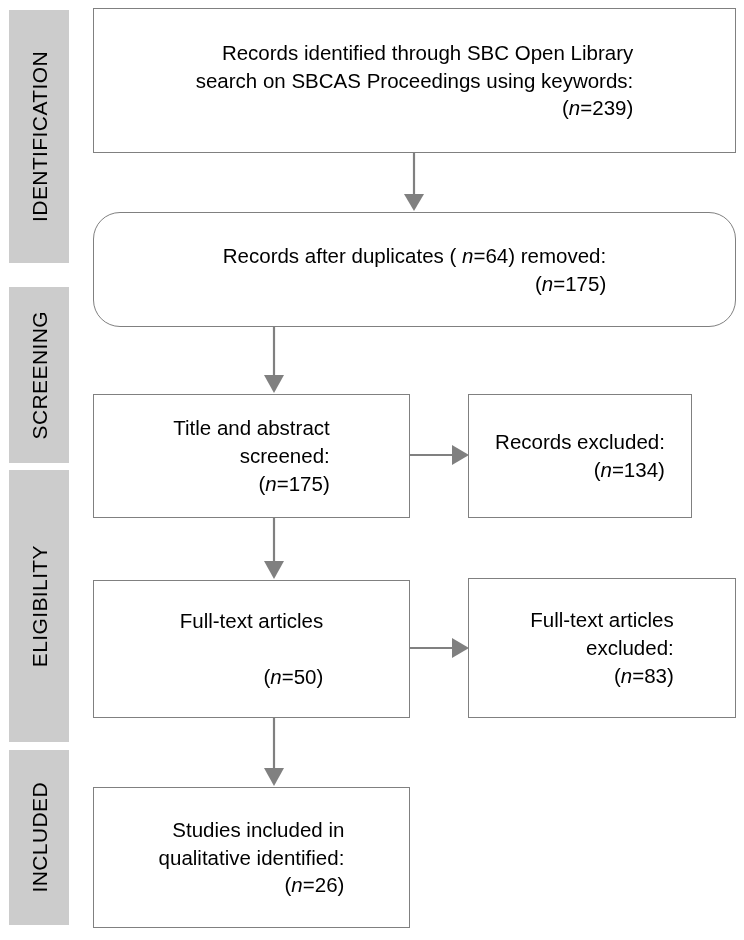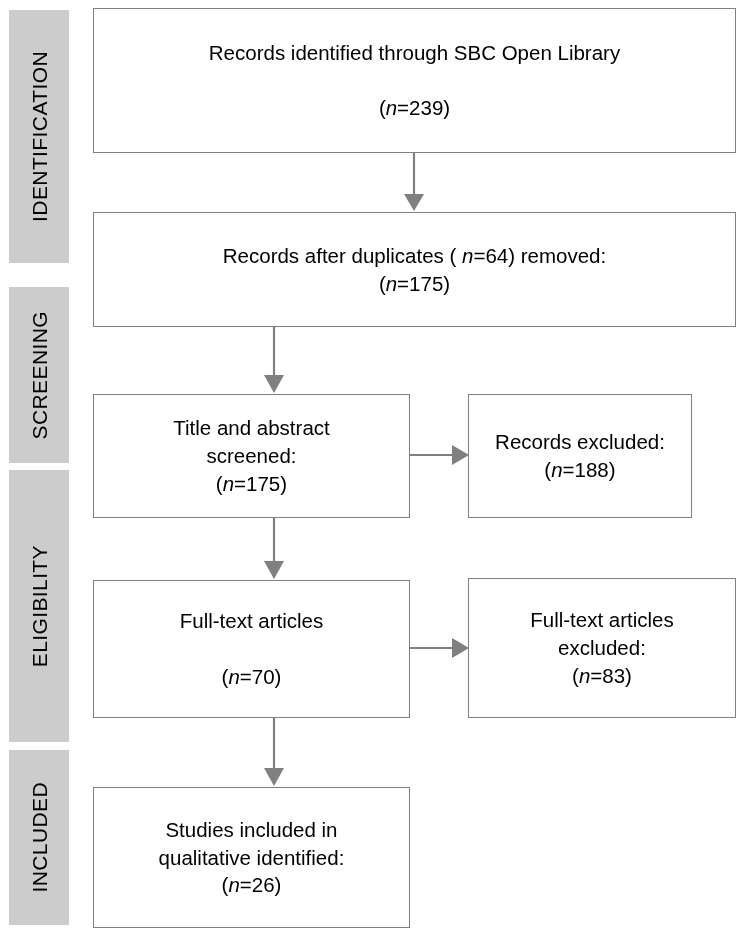--- a/index.html
+++ b/index.html
@@ -40,21 +40,21 @@
 
   
   .flow-box {
     position: absolute;
     box-sizing: border-box;
     border: 1.6px solid #808080;
     background: #ffffff;
     display: flex;
     align-items: center;
     justify-content: center;
-    text-align: center;
+    text-align: right;
   }
   .flow-box-text {
     font-size: 20.5px;
     line-height: 1.36;
     color: #000000;
     padding: 0 8px;
     white-space: pre-line;
     font-family: "Liberation Sans", sans-serif;
   }
   .flow-box-text em {
@@ -86,31 +86,31 @@
 
   <div class="stage-band" style="left:9px; top:470px; width:60px; height:272px;">
     <span class="stage-band-label">ELIGIBILITY</span>
   </div>
 
   <div class="stage-band" style="left:9px; top:750px; width:60px; height:175px;">
     <span class="stage-band-label">INCLUDED</span>
   </div>
 
   <div class="flow-box" style="left:93px; top:8px; width:643px; height:145px;">
-    <div class="flow-box-text"><span>Records identified through SBC Open Library</span><br><br><span><span>(</span><em>n</em><span>=239)</span></span></div>
+    <div class="flow-box-text"><span>Records identified through SBC Open Library</span><br><span>search on SBCAS Proceedings using keywords:</span><br><span><span>(</span><em>n</em><span>=239)</span></span></div>
   </div>
 
   <div class="connector" style="left:398px; top:153px; width:32px; height:59px;">
     <svg width="32" height="59" viewBox="0 0 32 59" xmlns="http://www.w3.org/2000/svg">
       <line x1="16" y1="0" x2="16" y2="43" stroke="#808080" stroke-width="2.2"></line>
       <polygon points="6,41 26,41 16,58" fill="#808080"></polygon>
     </svg>
   </div>
 
-  <div class="flow-box" style="left:93px; top:212px; width:643px; height:115px;">
+  <div class="flow-box" style="left:93px; top:212px; width:643px; height:115px;border-radius:27px;">
     <div class="flow-box-text"><span><span>Records after duplicates ( </span><em>n</em><span>=64) removed:</span></span><br><span><span>(</span><em>n</em><span>=175)</span></span></div>
   </div>
 
   <div class="connector" style="left:258px; top:327px; width:32px; height:67px;">
     <svg width="32" height="67" viewBox="0 0 32 67" xmlns="http://www.w3.org/2000/svg">
       <line x1="16" y1="0" x2="16" y2="50" stroke="#808080" stroke-width="2.2"></line>
       <polygon points="6,48 26,48 16,66" fill="#808080"></polygon>
     </svg>
   </div>
 
@@ -119,32 +119,32 @@
   </div>
 
   <div class="connector" style="left:410px; top:441px; width:60px; height:28px;">
     <svg width="60" height="28" viewBox="0 0 60 28" xmlns="http://www.w3.org/2000/svg">
       <line x1="0" y1="14" x2="44" y2="14" stroke="#808080" stroke-width="2.2"></line>
       <polygon points="42,4 42,24 59,14" fill="#808080"></polygon>
     </svg>
   </div>
 
   <div class="flow-box" style="left:468px; top:394px; width:224px; height:124px;">
-    <div class="flow-box-text"><span>Records excluded:</span><br><span><span>(</span><em>n</em><span>=188)</span></span></div>
+    <div class="flow-box-text"><span>Records excluded:</span><br><span><span>(</span><em>n</em><span>=134)</span></span></div>
   </div>
 
   <div class="connector" style="left:258px; top:518px; width:32px; height:62px;">
     <svg width="32" height="62" viewBox="0 0 32 62" xmlns="http://www.w3.org/2000/svg">
       <line x1="16" y1="0" x2="16" y2="45" stroke="#808080" stroke-width="2.2"></line>
       <polygon points="6,43 26,43 16,61" fill="#808080"></polygon>
     </svg>
   </div>
 
   <div class="flow-box" style="left:93px; top:580px; width:317px; height:138px;">
-    <div class="flow-box-text"><span>Full-text articles</span><br><br><span><span>(</span><em>n</em><span>=70)</span></span></div>
+    <div class="flow-box-text"><span>Full-text articles</span><br><br><span><span>(</span><em>n</em><span>=50)</span></span></div>
   </div>
 
   <div class="connector" style="left:410px; top:634px; width:60px; height:28px;">
     <svg width="60" height="28" viewBox="0 0 60 28" xmlns="http://www.w3.org/2000/svg">
       <line x1="0" y1="14" x2="44" y2="14" stroke="#808080" stroke-width="2.2"></line>
       <polygon points="42,4 42,24 59,14" fill="#808080"></polygon>
     </svg>
   </div>
 
   <div class="flow-box" style="left:468px; top:578px; width:268px; height:140px;">

